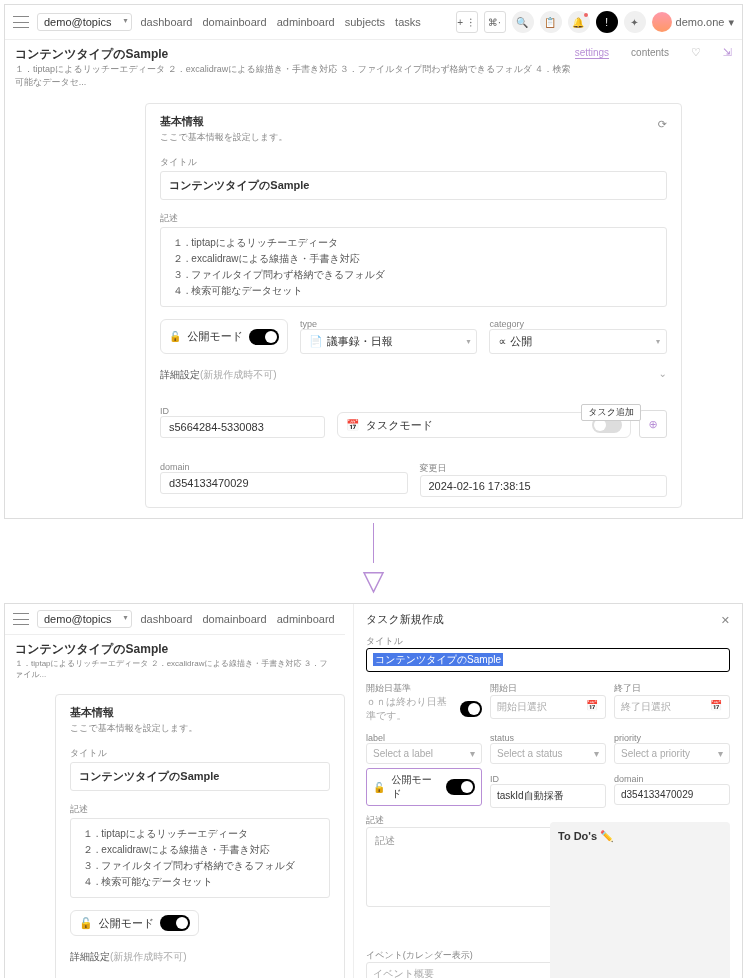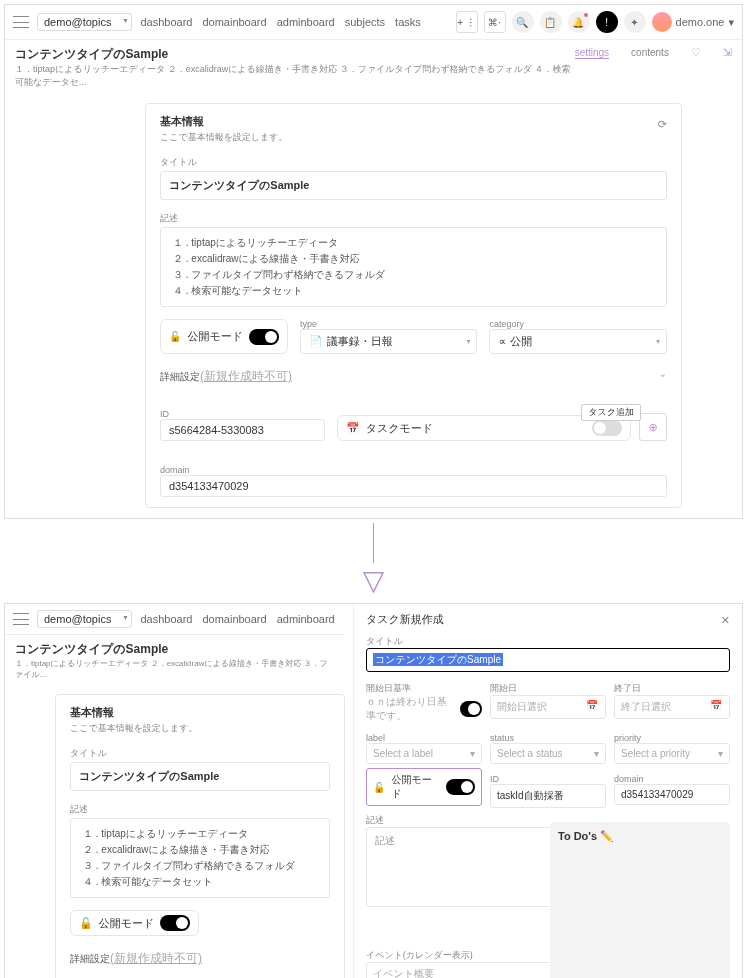--- a/index.html
+++ b/index.html
@@ -38,21 +38,21 @@
 .pill { border: 1px solid #e5e5e5; border-radius: 6px; padding: 4px 8px; display: flex; align-items: center; gap: 6px; }
 .pill .icon { font-size: 10px; }
 .toggle { width: 30px; height: 16px; border-radius: 8px; background: #000; position: relative; }
 .toggle::after { content: ""; position: absolute; width: 12px; height: 12px; background: #fff; border-radius: 50%; top: 2px; right: 2px; }
 .toggle.off { background: #ddd; }
 .toggle.off::after { left: 2px; right: auto; }
 .select-box { border: 1px solid #e5e5e5; border-radius: 3px; padding: 4px 8px; position: relative; display: flex; gap: 4px; align-items: center; }
 .select-box::after { content: "▾"; position: absolute; right: 6px; color: #aaa; font-size: 8px; }
 .col { flex: 1; }
 .detail-header { font-size: 10px; color: #555; margin-top: 14px; }
-.detail-header .sub { font-size: 12px; color: #aaa; text-decoration: underline; }
+.detail-header .sub { font-size: 10px; color: #aaa; }
 .chevron { float: right; color: #aaa; }
 .input { border: 1px solid #e5e5e5; border-radius: 3px; padding: 4px 8px; }
 .cal-btn { width: 28px; height: 28px; border: 1px solid #ddd; border-radius: 3px; display: flex; align-items: center; justify-content: center; color: #b88fd6; }
 .tooltip { position: absolute; background: #fff; border: 1px solid #ccc; padding: 1px 6px; font-size: 9px; border-radius: 2px; right: 40px; top: 300px; }
 .arrow { text-align: center; color: #b88fd6; font-size: 28px; line-height: 1; margin: 4px 0 8px; }
 .arrow-line { width: 1px; height: 40px; background: #b88fd6; margin: 0 auto; }
 
 .shot2 { position: relative; margin: 4px; height: 460px; overflow: hidden; border: 1px solid #ddd; }
 .bg { position: absolute; left: 0; top: 0; width: 340px; }
 .modal { position: absolute; left: 348px; top: 0; right: 0; bottom: 0; background: #fff; border-left: 1px solid #eee; padding: 8px 12px; }
@@ -177,20 +177,24 @@
         <div class="cal-btn">⊕</div>
       </div>
     </div>
     <div class="tooltip">タスク追加</div>
 
     <div class="row">
       <div class="col">
         <div class="label">domain</div>
         <div class="input">d354133470029</div>
       </div>
+      <div class="col">
+        <div class="label">変更日</div>
+        <div class="input">2024-02-16 17:38:15</div>
+      </div>
     </div>
   </div>
 </div>
 
 <div class="arrow-line"></div>
 <div class="arrow">▽</div>
 
 <div class="shot2">
   <div class="bg">
     <div class="topbar">

